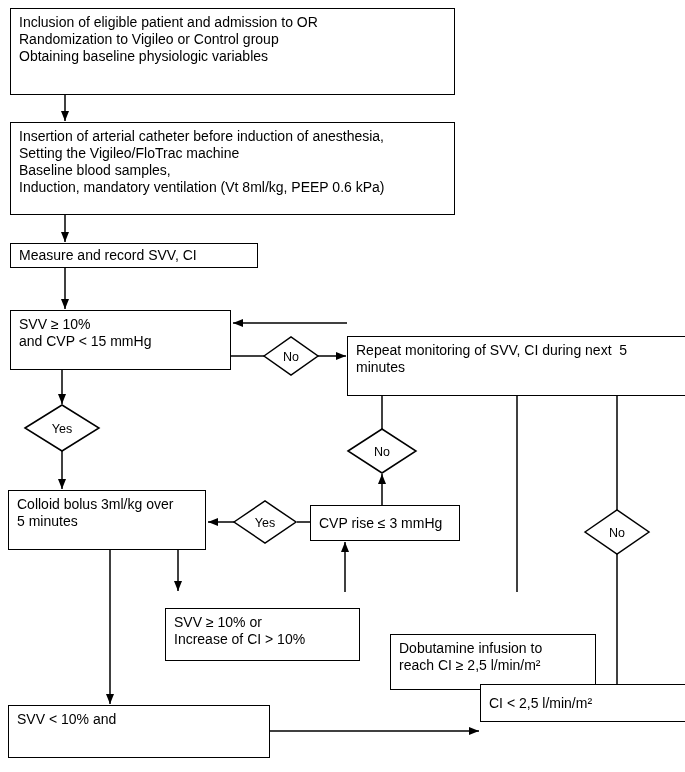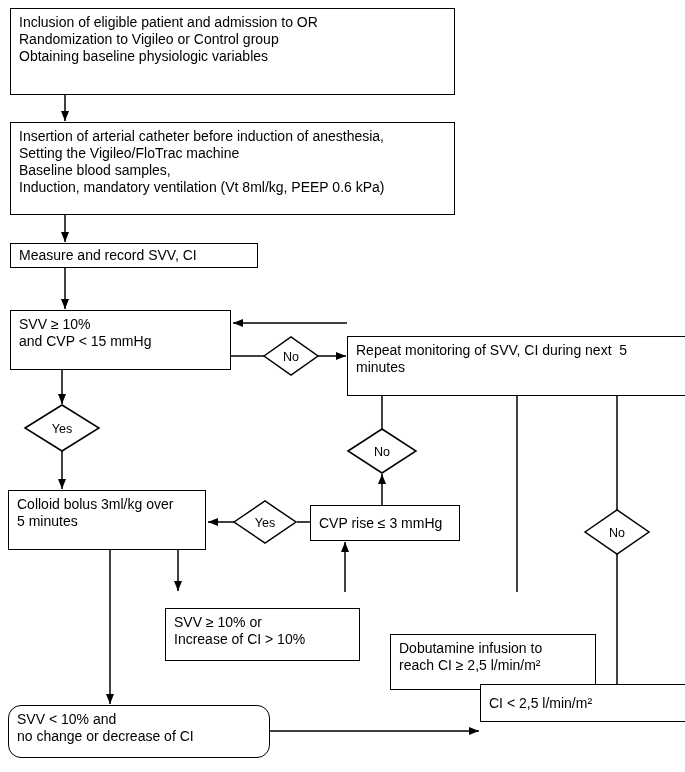--- a/index.html
+++ b/index.html
@@ -121,22 +121,21 @@
   <div class="node" style="left:165px; top:592px; width:195px; height:53px;margin-top:16px;">
     <div class="ln">SVV ≥ 10% or</div>
     <div class="ln">Increase of CI &gt; 10%</div>
   </div>
 
   <div class="node" style="left:390px; top:592px; width:206px; height:56px;margin-top:42px;">
     <div class="ln">Dobutamine infusion to</div>
     <div class="ln">reach CI ≥ 2,5 l/min/m²</div>
   </div>
 
-  <div class="node" style="left:8px; top:705px; width:262px; height:53px;border-radius:13px;">
+  <div class="node" style="left:8px; top:705px; width:262px; height:53px;">
     <div class="ln">SVV &lt; 10% and</div>
-    <div class="ln">no change or decrease of CI</div>
   </div>
 
   <div class="node vcenter" style="left:480px; top:684px; width:212px; height:38px;">
     <div class="ln">CI &lt; 2,5 l/min/m²</div>
   </div>
 
 </div>
 
 </body></html>

